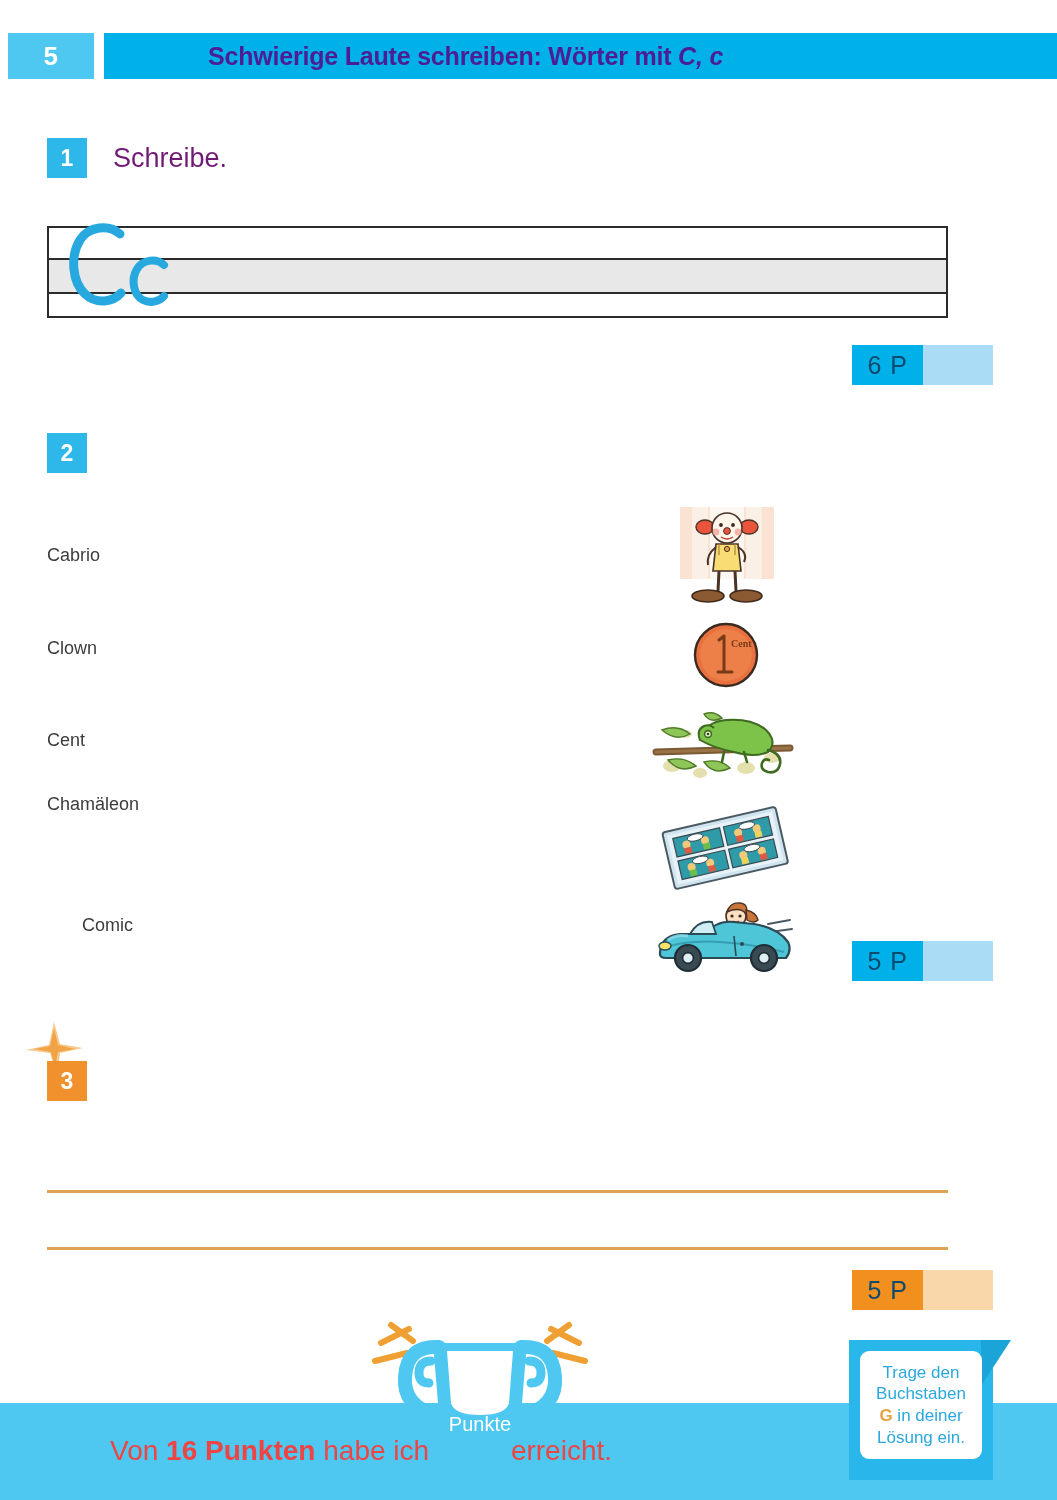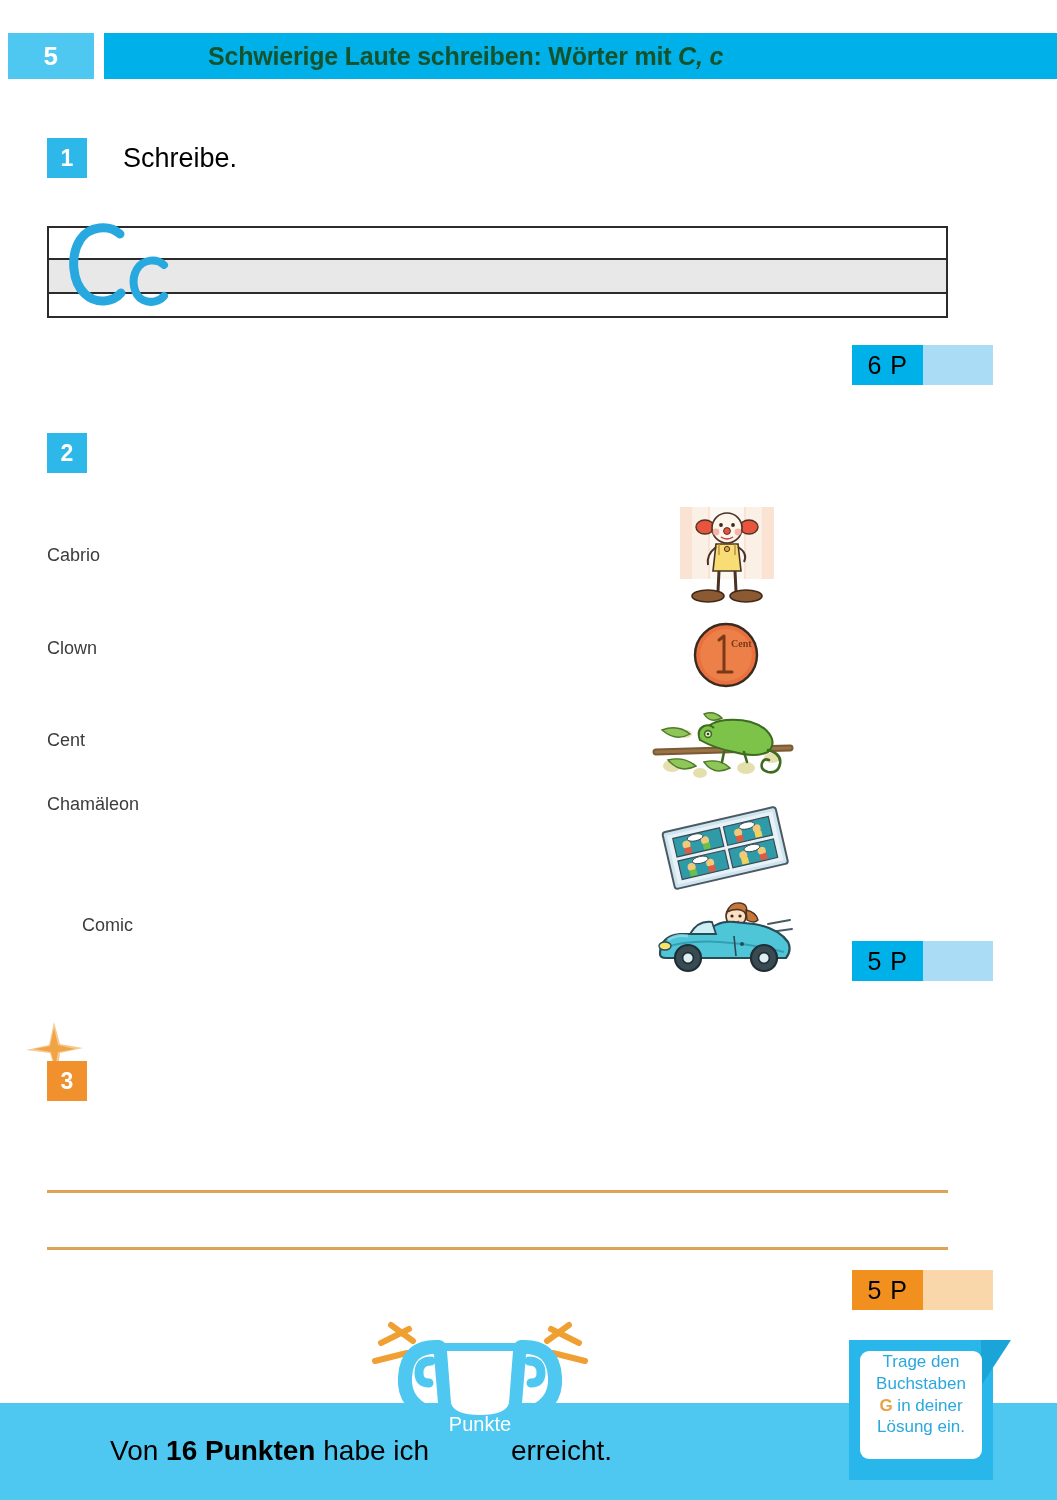--- a/index.html
+++ b/index.html
@@ -43,21 +43,21 @@
     position: absolute;
     left: 104px;
     top: 0;
     right: 0;
     height: 46px;
     background: #00b0e8;
     display: flex;
     align-items: center;
   }
   .header-title {
-    color: #14532d;
+    color: #4c1d95;
     font-size: 25px;
     font-weight: bold;
     padding-left: 104px;
     white-space: nowrap;
     letter-spacing: -0.2px;
   }
   .header-title .italic-letters {
     font-style: italic;
   }
 
@@ -75,22 +75,22 @@
     justify-content: center;
     color: #ffffff;
     font-size: 23px;
     font-weight: bold;
     flex: none;
   }
   .task-badge.blue { background: #2eb8ea; }
   .task-badge.orange { background: #f0912d; }
   .task-text {
     font-size: 27px;
-    color: #000000;
-    margin-left: 36px;
+    color: #701a75;
+    margin-left: 26px;
     white-space: nowrap;
   }
 
   
   .sparkle {
     position: absolute;
     left: 21px;
     top: 1018px;
     width: 66px;
     height: 66px;
@@ -132,21 +132,21 @@
     display: flex;
     width: 148px;
     height: 40px;
   }
   .points-val {
     width: 76px;
     height: 40px;
     display: flex;
     align-items: center;
     justify-content: center;
-    color: #000000;
+    color: #0c4a6e;
     font-size: 25px;
     letter-spacing: 1px;
     margin-left: 7px;
   }
   .points-blank {
     width: 74px;
     height: 40px;
   }
   .points.blue .points-val { background: #00b0e8; }
   .points.blue .points-blank { background: #aadcf5; }
@@ -190,21 +190,21 @@
     left: 361px;
     top: 1311px;
     width: 238px;
     height: 189px;
   }
   .footer-text {
     position: absolute;
     left: 110px;
     top: 1435px;
     font-size: 28px;
-    color: #000000;
+    color: #ef4444;
     white-space: nowrap;
     z-index: 5;
   }
   .footer-text b { font-weight: bold; }
   .footer-gap { display: inline-block; width: 74px; }
 
   
   .hint-note {
     position: absolute;
     left: 849px;
@@ -231,21 +231,21 @@
   }
   .hint-inner {
     position: absolute;
     left: 11px;
     top: 11px;
     width: 122px;
     height: 108px;
     background: #ffffff;
     border-radius: 9px;
     display: flex;
-    align-items: flex-start;
+    align-items: center;
     justify-content: center;
     text-align: center;
     line-height: 1.28;
     font-size: 17px;
     color: #2aa8dd;
     padding: 0 3px;
     box-sizing: border-box;
   }
   .hint-letter {
     color: #e6a243;

